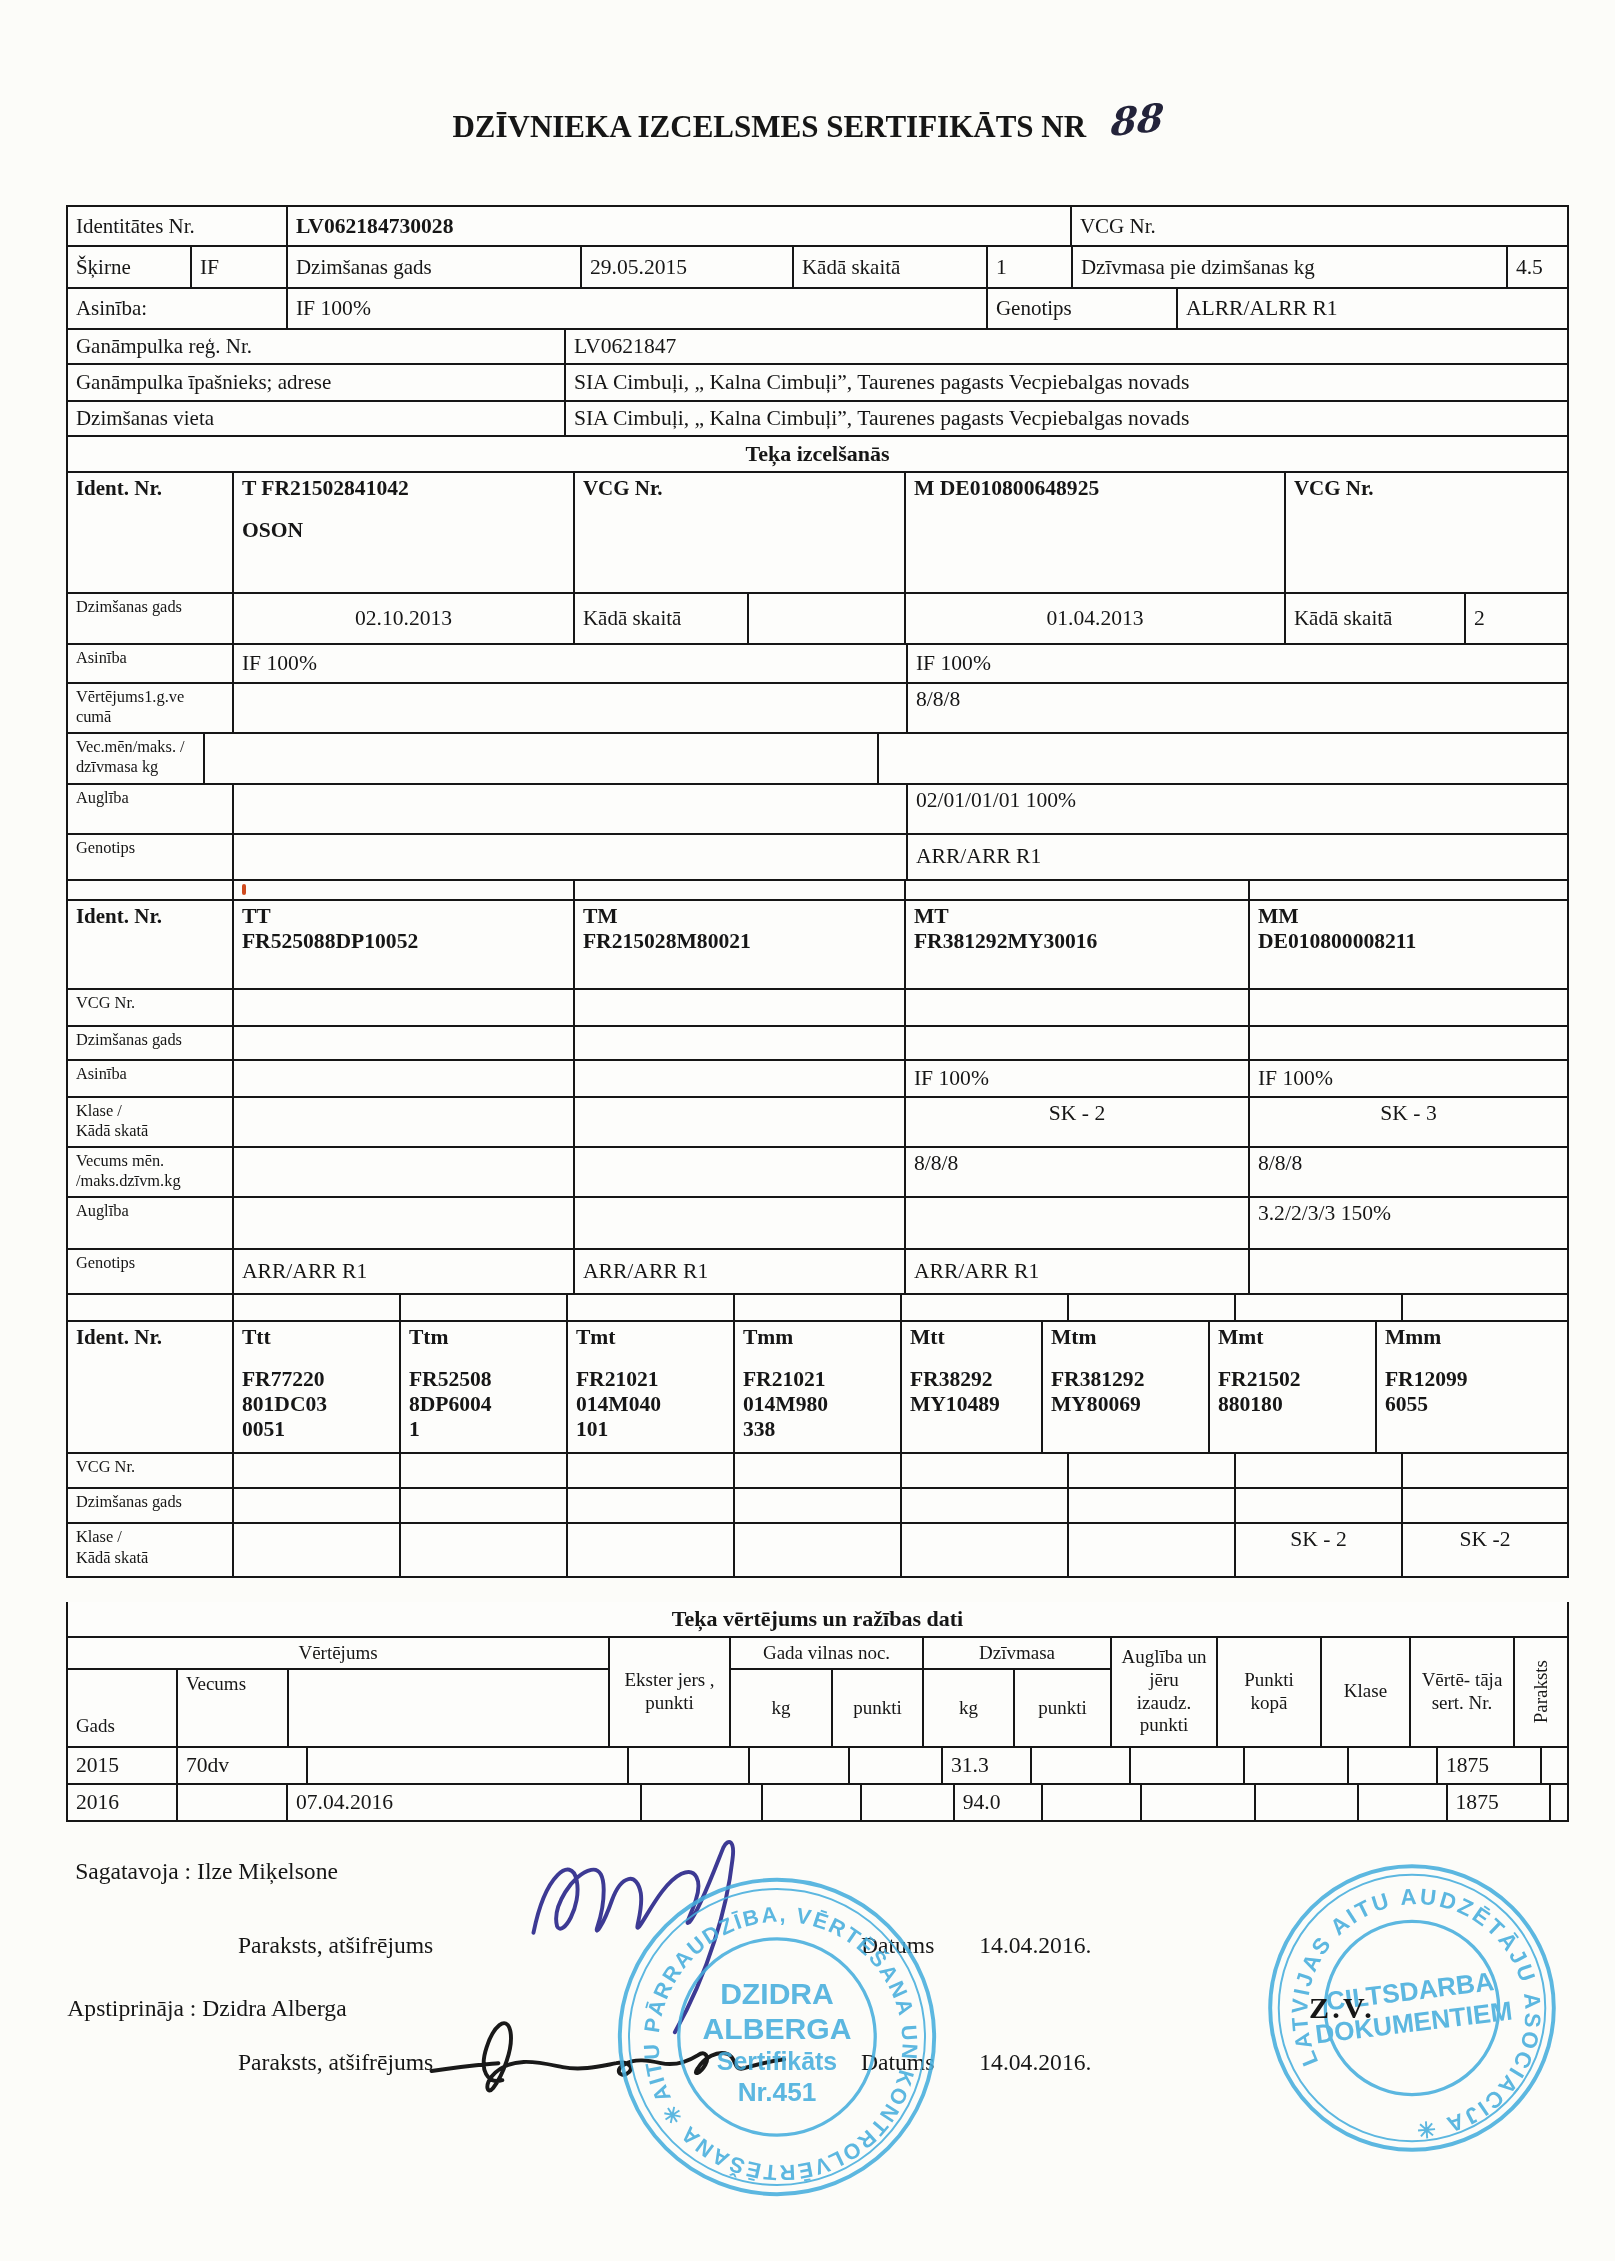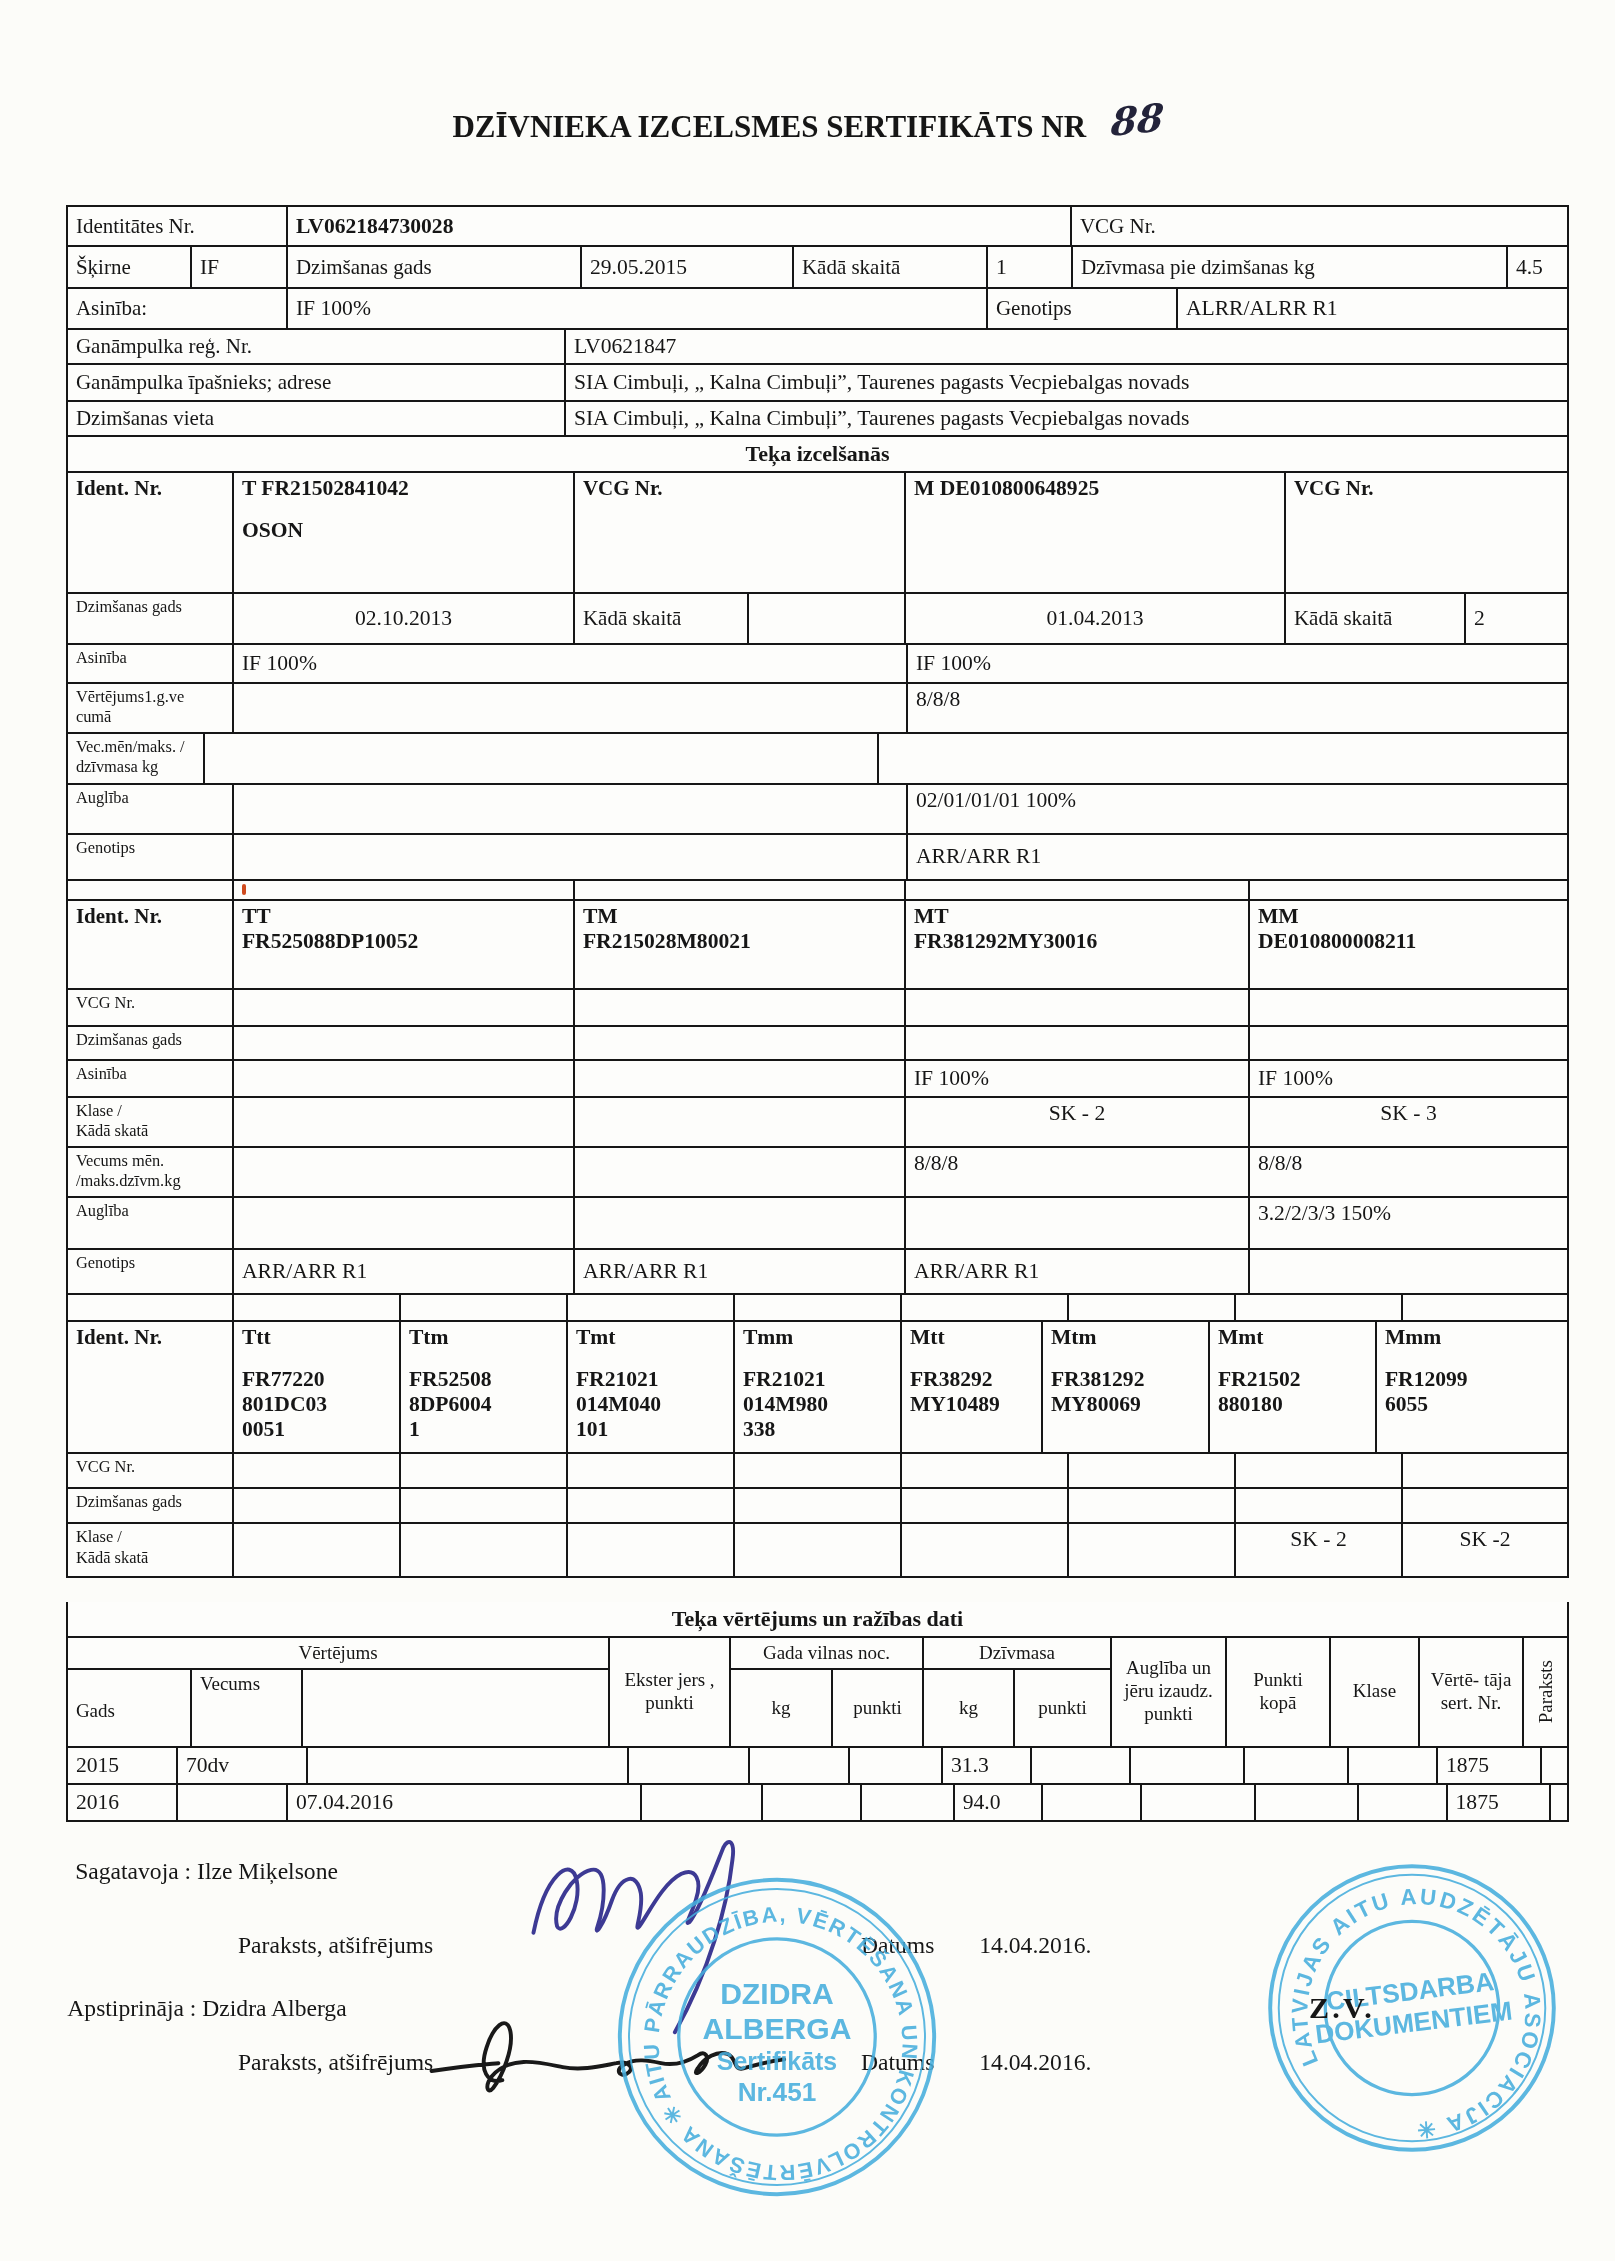--- a/index.html
+++ b/index.html
@@ -362,41 +362,41 @@
     <div class="tbl" style="margin-top:23.6px">
       <div class="r" style="min-height:31.5px">
         <div class="c first grow ctr">
             <span class="sec-title">Teķa vērtējums un ražības dati</span>
           </div>
       </div>
       <div class="r" style="min-height:110px">
         <div class="c first ev-head-group" style="width:540px">
           <div class="ev-group-top hdr">Vērtējums</div>
           <div class="ev-sub">
-            <div class="c first hdr" style="width:122px; justify-content:flex-end; padding-bottom:23px">Gads</div>
+            <div class="c first hdr" style="width:108px; justify-content:flex-end; padding-bottom:8px">Gads</div>
             <div class="c top hdr" style="width:111px">Vecums</div>
             <div class="c grow"></div>
           </div>
         </div>
         <div class="c ctr hdr" style="width:121px">Ekster jers , punkti</div>
         <div class="c ev-head-group" style="width:193px">
           <div class="ev-group-top hdr">Gada vilnas noc.</div>
           <div class="ev-sub">
             <div class="c first ctr hdr" style="width:100px">kg</div>
             <div class="c ctr hdr grow">punkti</div>
           </div>
         </div>
         <div class="c ev-head-group" style="width:188px">
           <div class="ev-group-top hdr">Dzīvmasa</div>
           <div class="ev-sub">
             <div class="c first ctr hdr" style="width:89px">kg</div>
             <div class="c ctr hdr grow">punkti</div>
           </div>
         </div>
-        <div class="c ctr hdr" style="width:115px">Auglība un jēru izaudz. punkti</div>
+        <div class="c ctr hdr" style="width:106px">Auglība un jēru izaudz. punkti</div>
         <div class="c ctr hdr" style="width:104px">Punkti kopā</div>
         <div class="c ctr hdr" style="width:89px">Klase</div>
         <div class="c ctr hdr" style="width:104px">Vērtē- tāja sert. Nr.</div>
         <div class="c ctr grow">
           <span class="vertical">Paraksts</span>
         </div>
       </div>
       <div class="r" style="min-height:37px">
         <div class="c first val" style="width:108px">2015</div>
         <div class="c val" style="width:130px">70dv</div>

